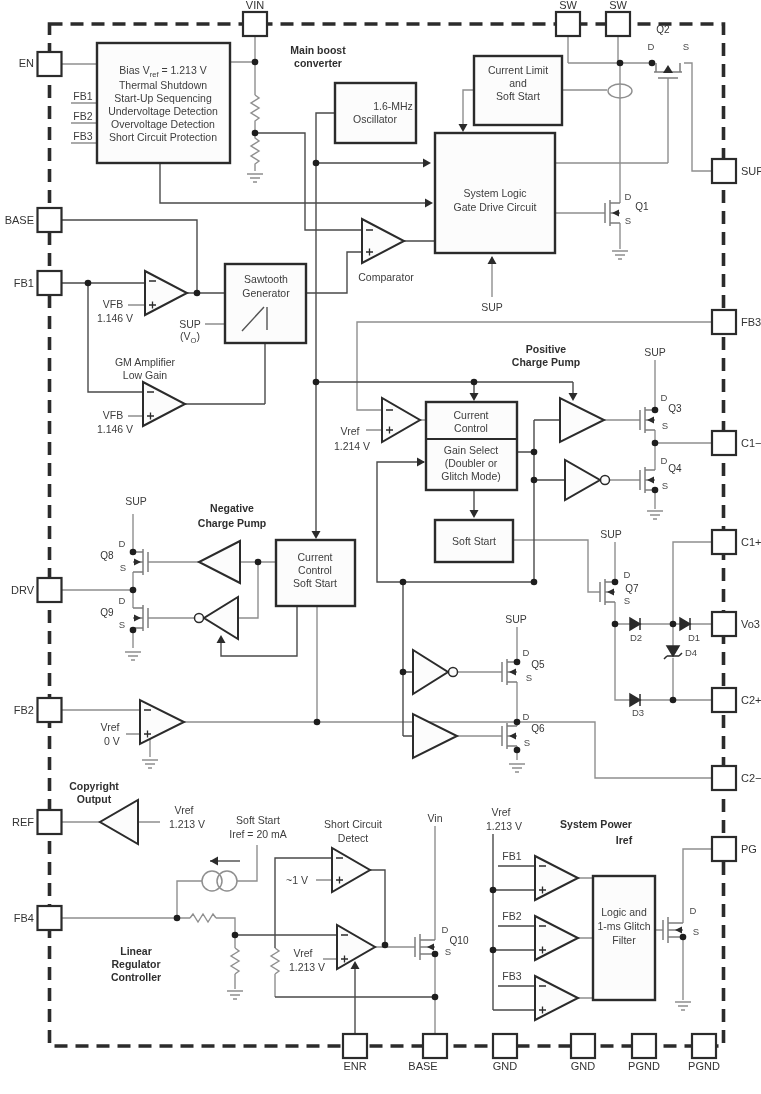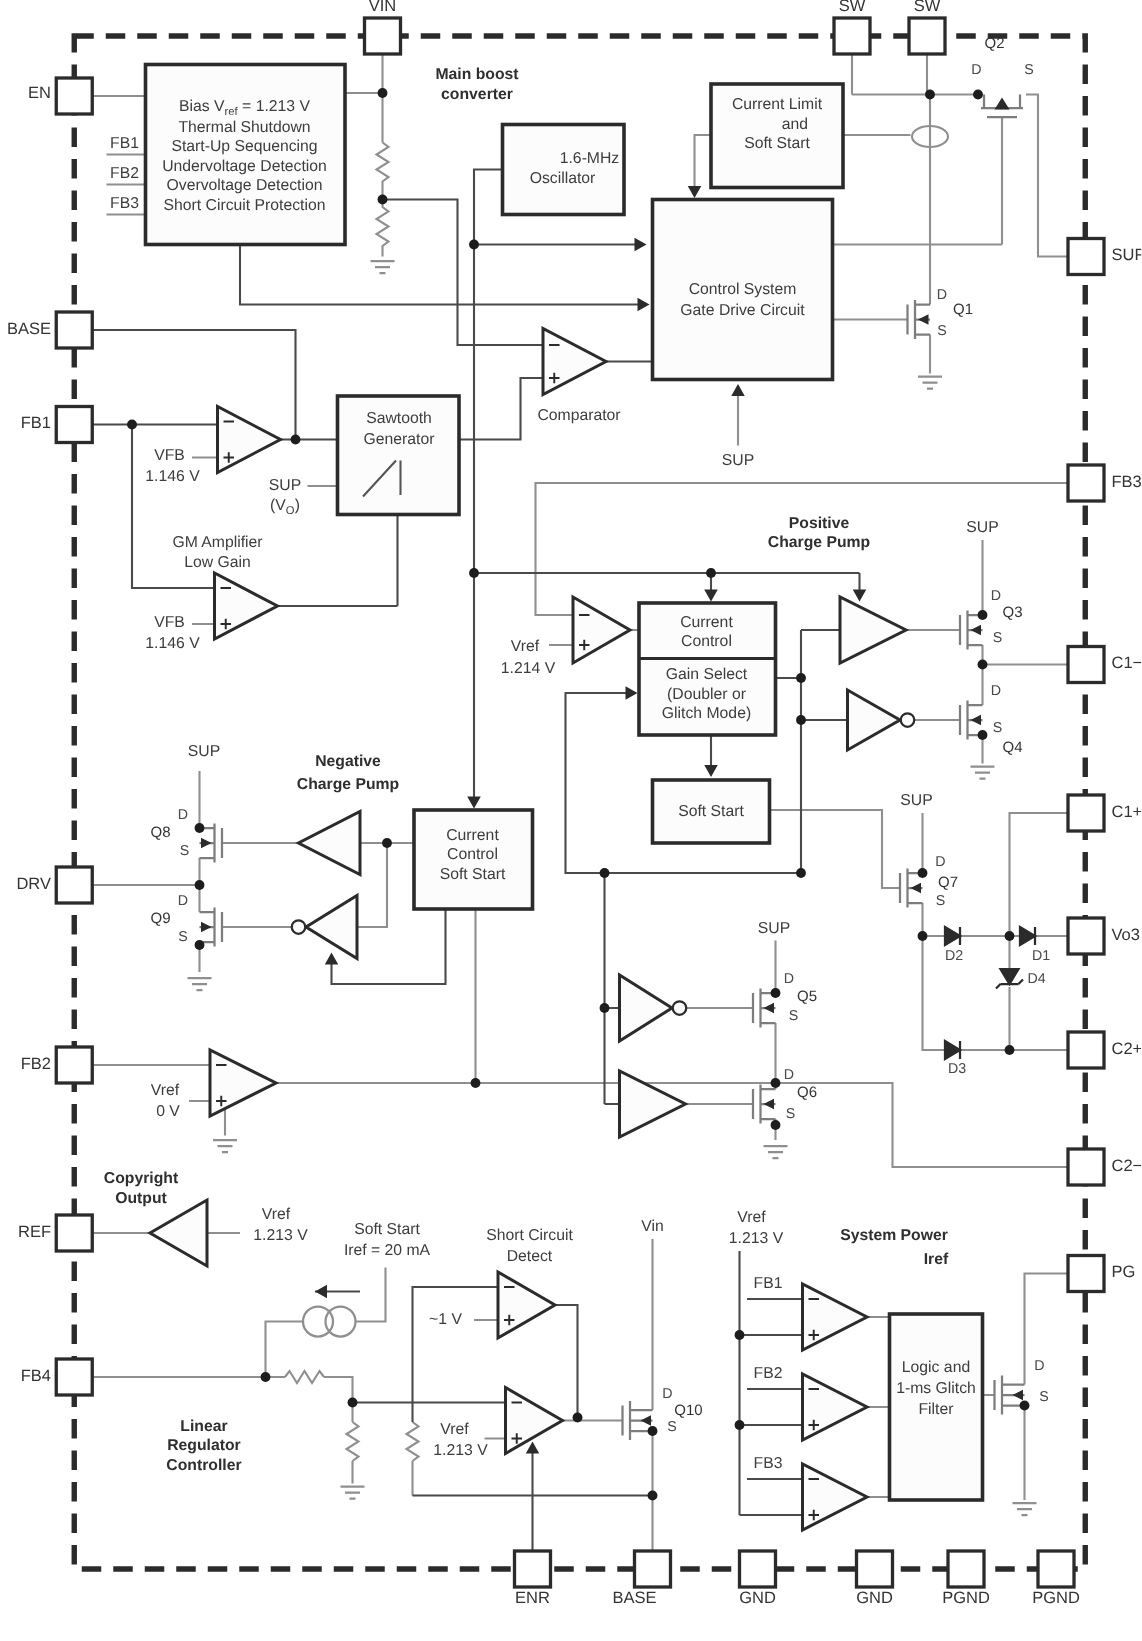--- a/index.html
+++ b/index.html
@@ -316,23 +316,23 @@
 <div class="lbl b" style="left:94px;top:799px">Output</div>
 <div class="lbl b" style="left:136px;top:951px">Linear</div>
 <div class="lbl b" style="left:136px;top:964px">Regulator</div>
 <div class="lbl b" style="left:136px;top:977px">Controller</div>
 <div class="lbl b" style="left:596px;top:824px">System Power</div>
 <div class="lbl b" style="left:624px;top:840px">Iref</div>
 
 <div class="lbl" style="left:393px;top:106px">1.6-MHz</div>
 <div class="lbl" style="left:375px;top:119px">Oscillator</div>
 <div class="lbl" style="left:518px;top:70px">Current Limit</div>
-<div class="lbl" style="left:530px;top:83px">and</div>
+<div class="lbl" style="left:518px;top:83px">and</div>
 <div class="lbl" style="left:518px;top:96px">Soft Start</div>
-<div class="lbl" style="left:495px;top:193px">Control System</div>
+<div class="lbl" style="left:495px;top:193px">System Logic</div>
 <div class="lbl" style="left:495px;top:207px">Gate Drive Circuit</div>
 <div class="lbl" style="left:386px;top:277px">Comparator</div>
 <div class="lbl" style="left:266px;top:279px">Sawtooth</div>
 <div class="lbl" style="left:266px;top:293px">Generator</div>
 <div class="lbl" style="left:471px;top:415px">Current</div>
 <div class="lbl" style="left:471px;top:428px">Control</div>
 <div class="lbl" style="left:471px;top:450px">Gain Select</div>
 <div class="lbl" style="left:471px;top:463px">(Doubler or</div>
 <div class="lbl" style="left:471px;top:476px">Glitch Mode)</div>
 <div class="lbl" style="left:474px;top:541px">Soft Start</div>
@@ -372,21 +372,21 @@
 <div class="lbl" style="left:435px;top:818px">Vin</div>
 <div class="lbl" style="left:501px;top:812px">Vref</div>
 <div class="lbl" style="left:504px;top:826px">1.213 V</div>
 <div class="lbl" style="left:512px;top:856px">FB1</div>
 <div class="lbl" style="left:512px;top:916px">FB2</div>
 <div class="lbl" style="left:512px;top:976px">FB3</div>
 
 <div class="lbl q" style="left:642px;top:207px">Q1</div>
 <div class="lbl q" style="left:663px;top:30px">Q2</div>
 <div class="lbl q" style="left:675px;top:409px">Q3</div>
-<div class="lbl q" style="left:675px;top:499px">Q4</div>
+<div class="lbl q" style="left:675px;top:469px">Q4</div>
 <div class="lbl q" style="left:538px;top:665px">Q5</div>
 <div class="lbl q" style="left:538px;top:729px">Q6</div>
 <div class="lbl q" style="left:632px;top:589px">Q7</div>
 <div class="lbl q" style="left:107px;top:556px">Q8</div>
 <div class="lbl q" style="left:107px;top:613px">Q9</div>
 <div class="lbl q" style="left:459px;top:941px">Q10</div>
 <div class="lbl s" style="left:628px;top:197px">D</div>
 <div class="lbl s" style="left:628px;top:221px">S</div>
 <div class="lbl s" style="left:651px;top:47px">D</div>
 <div class="lbl s" style="left:686px;top:47px">S</div>

